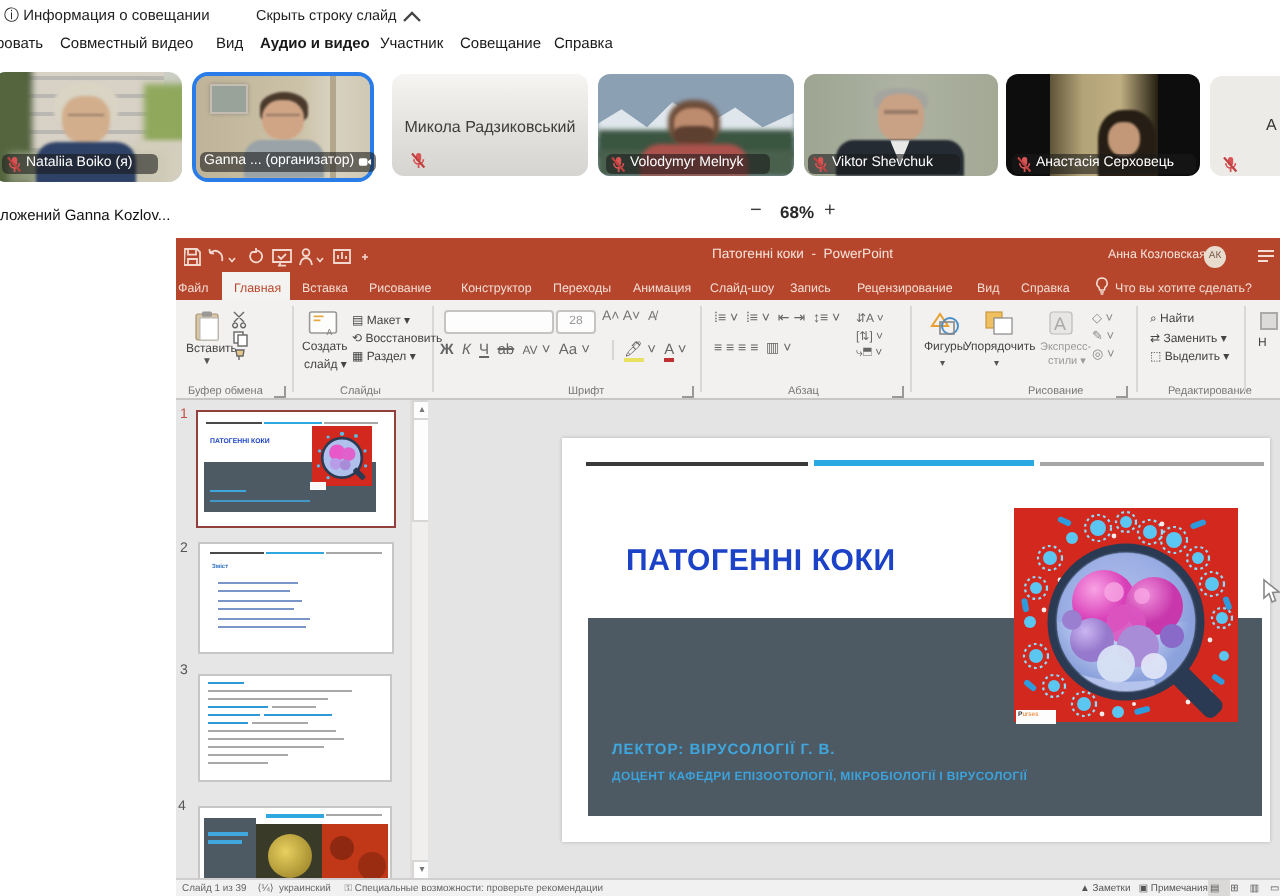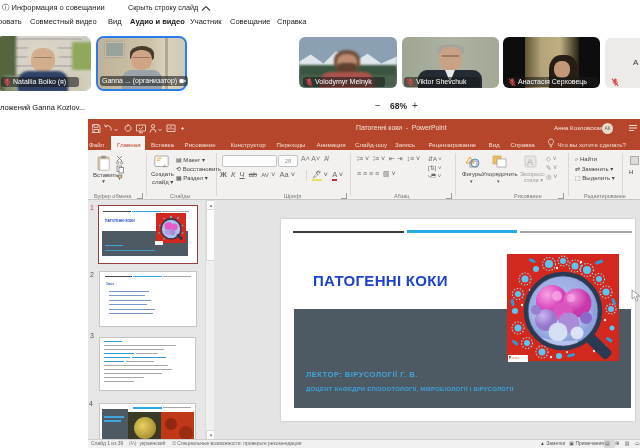--- a/index.html
+++ b/index.html
@@ -74,20 +74,28 @@
   <div class="ab" style="left:24px;top:32px;width:40px;height:19px;background:#9AA3A8;border-radius:9px 9px 0 0;filter:blur(.6px);"></div>
 </div>
 <div class="ab lbl" style="left:100px;top:76px;width:84px;">
   <span>Ganna ... (организатор)</span>
   <svg style="width:8px;height:6px;margin-left:2px;" viewBox="0 0 8 6">
         <rect x="0.5" y="0.8" width="5" height="4.4" rx="1" fill="#fff"></rect>
         <path d="M5.8 2.6 L7.6 1.2 V4.8 L5.8 3.4 Z" fill="#fff"></path>
       </svg>
 </div>
 
+<div class="ab tile" style="left:196px;top:37px;width:98px;height:51px;border-radius:6px;background:linear-gradient(180deg,#F6F5F3 0%,#E3E1DD 55%,#D6D4D0 100%);">
+  <div class="ab t" style="left:0;top:22px;width:98px;text-align:center;font-size:8px;color:#3D3D3D;">Микола Радзиковський</div>
+  <svg class="mic big" style="left:9px;top:39px;" viewBox="0 0 8 9">
+        <rect x="3" y="0.5" width="2.6" height="4.2" rx="1.3" fill="#D85454"></rect>
+        <path d="M1.9 3.6 a2.4 2.4 0 0 0 4.8 0 M4.3 6 v2" stroke="#D85454" fill="none" stroke-width="0.9"></path>
+        <line x1="1" y1="0.8" x2="7.2" y2="7.8" stroke="#C04040" stroke-width="1.1"></line>
+      </svg>
+</div>
 
 <div class="ab tile" style="left:299px;top:37px;width:98px;height:51px;border-radius:6px;background:#8CA0B4;">
   <div class="ab" style="left:0;top:14px;width:98px;height:18px;background:#DFE6EC;clip-path:polygon(0 100%,0 60%,12% 20%,25% 70%,38% 0,55% 65%,70% 15%,84% 70%,100% 30%,100% 100%);filter:blur(1px);"></div>
   <div class="ab" style="left:0;top:28px;width:98px;height:14px;background:#3A5540;filter:blur(1.2px);"></div>
   <div class="ab" style="left:0;top:38px;width:98px;height:13px;background:#49604C;filter:blur(1px);"></div>
   <div class="ab" style="left:35px;top:13px;width:26px;height:23px;background:#6E4E3A;border-radius:45% 45% 42% 42%;filter:blur(1px);"></div>
   <div class="ab" style="left:38px;top:17px;width:20px;height:16px;background:#BD8B6E;border-radius:44% 44% 46% 46%;filter:blur(.8px);"></div>
   <div class="ab" style="left:38px;top:26px;width:20px;height:10px;background:#5E4030;border-radius:30% 30% 45% 45%;filter:blur(.9px);"></div>
   <div class="ab" style="left:21px;top:35px;width:54px;height:16px;background:#AC524C;border-radius:10px 10px 0 0;filter:blur(1px);"></div>
 </div>

